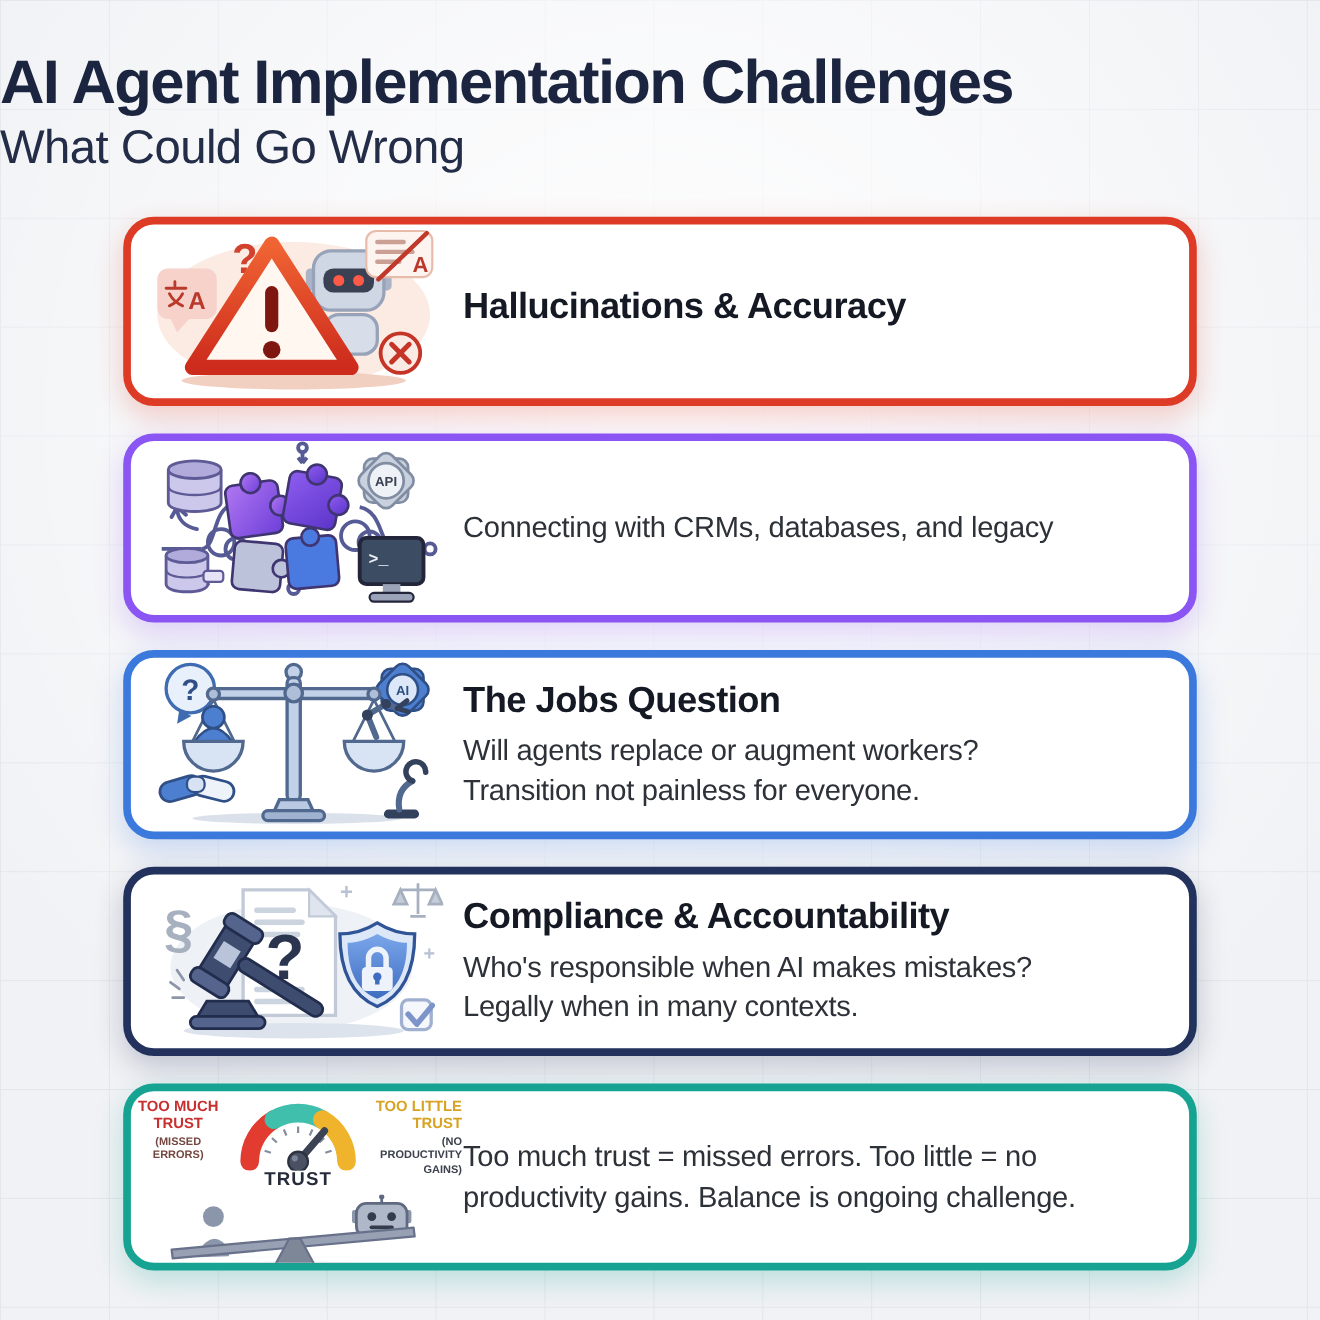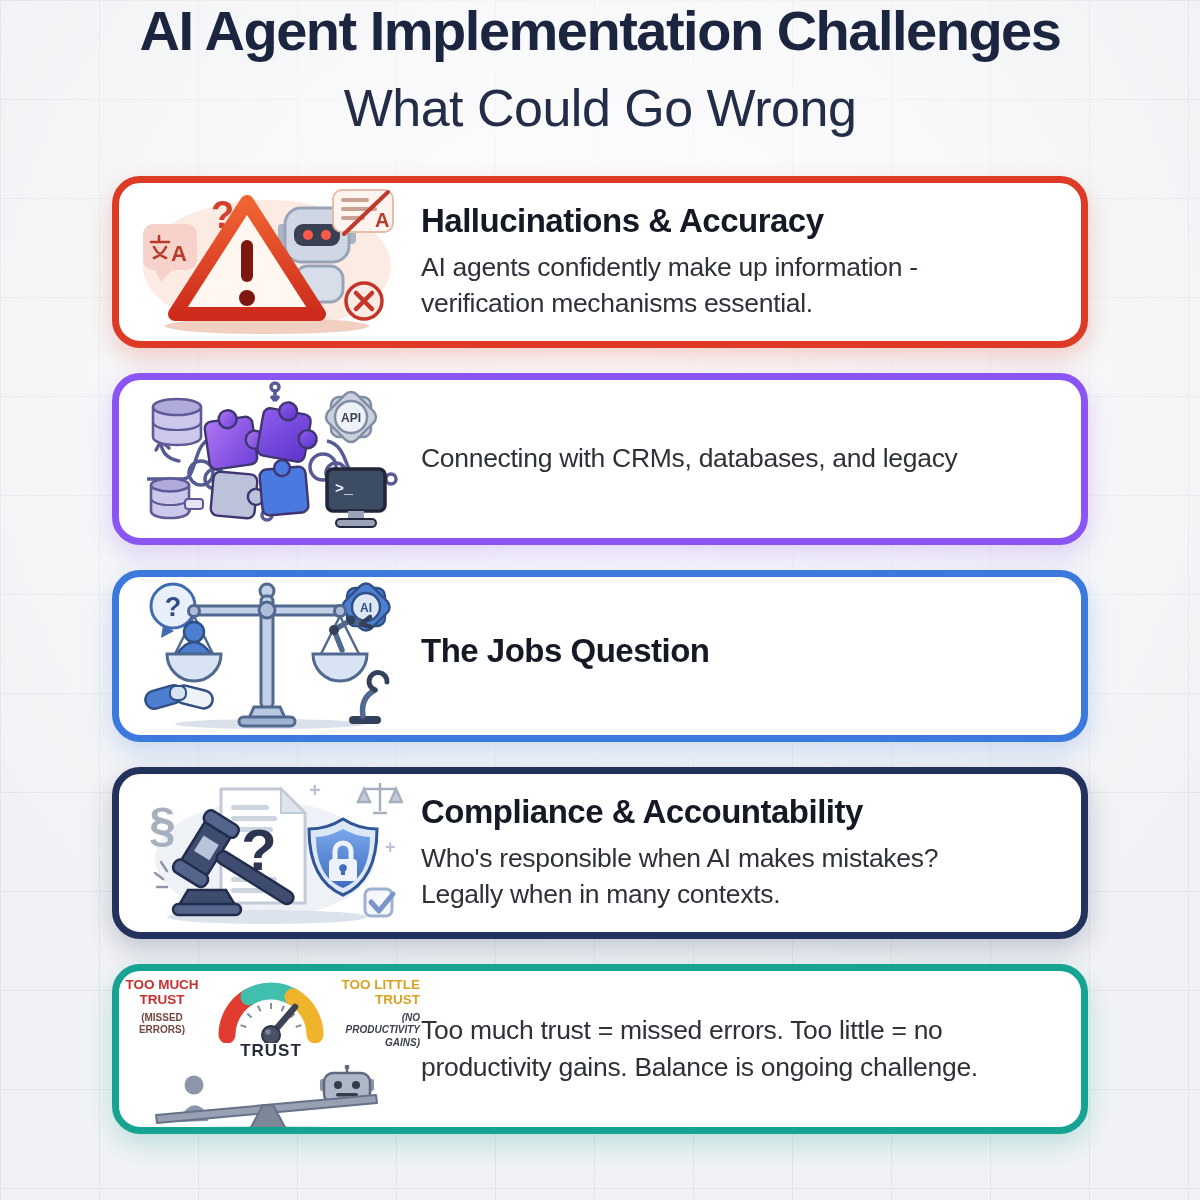--- a/index.html
+++ b/index.html
@@ -6,26 +6,26 @@
   html,body { width:1200px; height:1200px; overflow:hidden; }
   body {
     font-family:"Liberation Sans", sans-serif;
     background-color:#f1f2f5;
     background-image:
       radial-gradient(circle at 50% 32%, rgba(255,255,255,0.95) 0%, rgba(255,255,255,0.55) 38%, rgba(255,255,255,0) 72%),
       linear-gradient(to right, #e3e6ea 1px, transparent 1px),
       linear-gradient(to bottom, #e3e6ea 1px, transparent 1px);
     background-size:100% 100%, 99px 99px, 99px 99px;
   }
-  .header { text-align:center; }
+  .header { text-align:left; padding-top:44px; }
   .page-title {
     font-size:56px; font-weight:bold; color:#1b2540; letter-spacing:-1.5px; line-height:1.1;
   }
   .page-subtitle {
-    font-size:52px; font-weight:500; color:#232d47; margin-top:16px; letter-spacing:-0.5px;
+    font-size:43px; font-weight:500; color:#232d47; margin-top:4px; letter-spacing:-0.5px;
   }
   .cards { width:976px; margin:38px auto 0; }
   .card {
     height:172px; background:#ffffff; border:7px solid #888;
     border-radius:28px; margin-bottom:25px;
     display:flex; align-items:center; overflow:hidden;
   }
   .card:last-child { height:170px; margin-bottom:0; }
   .icon-zone { flex:0 0 302px; display:flex; align-items:center; justify-content:center; height:100%; position:relative; }
   .text-zone { flex:1; padding-right:24px; }
@@ -38,21 +38,21 @@
   .trust-icon { position:relative; width:300px; height:180px; }
   .gauge-svg { position:absolute; left:81px; top:4px; }
   .trust-word { position:absolute; left:81px; top:82px; width:140px; text-align:center;
                 font-size:17px; font-weight:bold; color:#262c3a; letter-spacing:1px; }
   .gauge-label { position:absolute; top:18px; text-align:center; font-weight:bold; line-height:1.15; }
   .gauge-label .main { font-size:13.5px; }
   .gauge-label .sub  { font-size:10px; margin-top:4px; line-height:1.25; }
   .gauge-label.left  { left:2px;  width:80px; color:#c82f2f; }
   .gauge-label.left .sub { color:#74463f; }
   .gauge-label.right { right:0px; width:94px; color:#d8a323;text-align:right; }
-  .gauge-label.right .sub { color:#3c414d;font-style:italic; }
+  .gauge-label.right .sub { color:#3c414d; }
   .seesaw-svg { position:absolute; left:28px; top:106px; }
 </style>
 </head>
 <body>
 
 <header class="header">
   <div class="page-title">AI Agent Implementation Challenges</div>
   <div class="page-subtitle">What Could Go Wrong</div>
 </header>
 
@@ -101,24 +101,20 @@
         </g>
         <g>
           <circle cx="227" cy="117" r="18" fill="#fbe9e4" stroke="#c43527" stroke-width="3.5"></circle>
           <path d="M219 109 L235 125 M235 109 L219 125" stroke="#c43527" stroke-width="4.5" stroke-linecap="round"></path>
         </g>
       </svg>
       </span>
     </div>
     <div class="text-zone">
       <div class="card-title">Hallucinations &amp; Accuracy</div>
-      <div class="card-body">
-        <div>AI agents confidently make up information -</div>
-        <div>verification mechanisms essential.</div>
-      </div>
     </div>
   </article>
 
   <article class="card" style="border-color: rgb(138, 85, 242); box-shadow: rgba(138, 85, 242, 0.24) 0px 10px 26px;">
     <div class="icon-zone">
       <span>
       <svg width="266" height="152" viewBox="0 0 266 152">
         <defs>
           <linearGradient id="pg1" x1="0" y1="0" x2="1" y2="1">
             <stop offset="0" stop-color="#b077f2"></stop>
@@ -250,20 +246,24 @@
         <g>
           <rect x="212" y="138" width="32" height="8" rx="4" fill="#33415c"></rect>
           <path d="M226 138 q-3 -18 12 -26" fill="none" stroke="#51688f" stroke-width="5.5" stroke-linecap="round"></path>
           <path d="M238 112 a9 9 0 1 1 12 -8" fill="none" stroke="#33415c" stroke-width="5" stroke-linecap="round"></path>
         </g>
       </svg>
       </span>
     </div>
     <div class="text-zone">
       <div class="card-title">The Jobs Question</div>
+      <div class="card-body">
+        <div>Will agents replace or augment workers?</div>
+        <div>Transition not painless for everyone.</div>
+      </div>
     </div>
   </article>
 
   <article class="card" style="border-color: rgb(34, 50, 92); box-shadow: rgba(34, 50, 92, 0.24) 0px 10px 26px;">
     <div class="icon-zone">
       <span>
       <svg width="266" height="152" viewBox="0 0 266 152">
         <defs>
           <linearGradient id="shGrad" x1="0" y1="0" x2="0" y2="1">
             <stop offset="0" stop-color="#7aa6ea"></stop>

